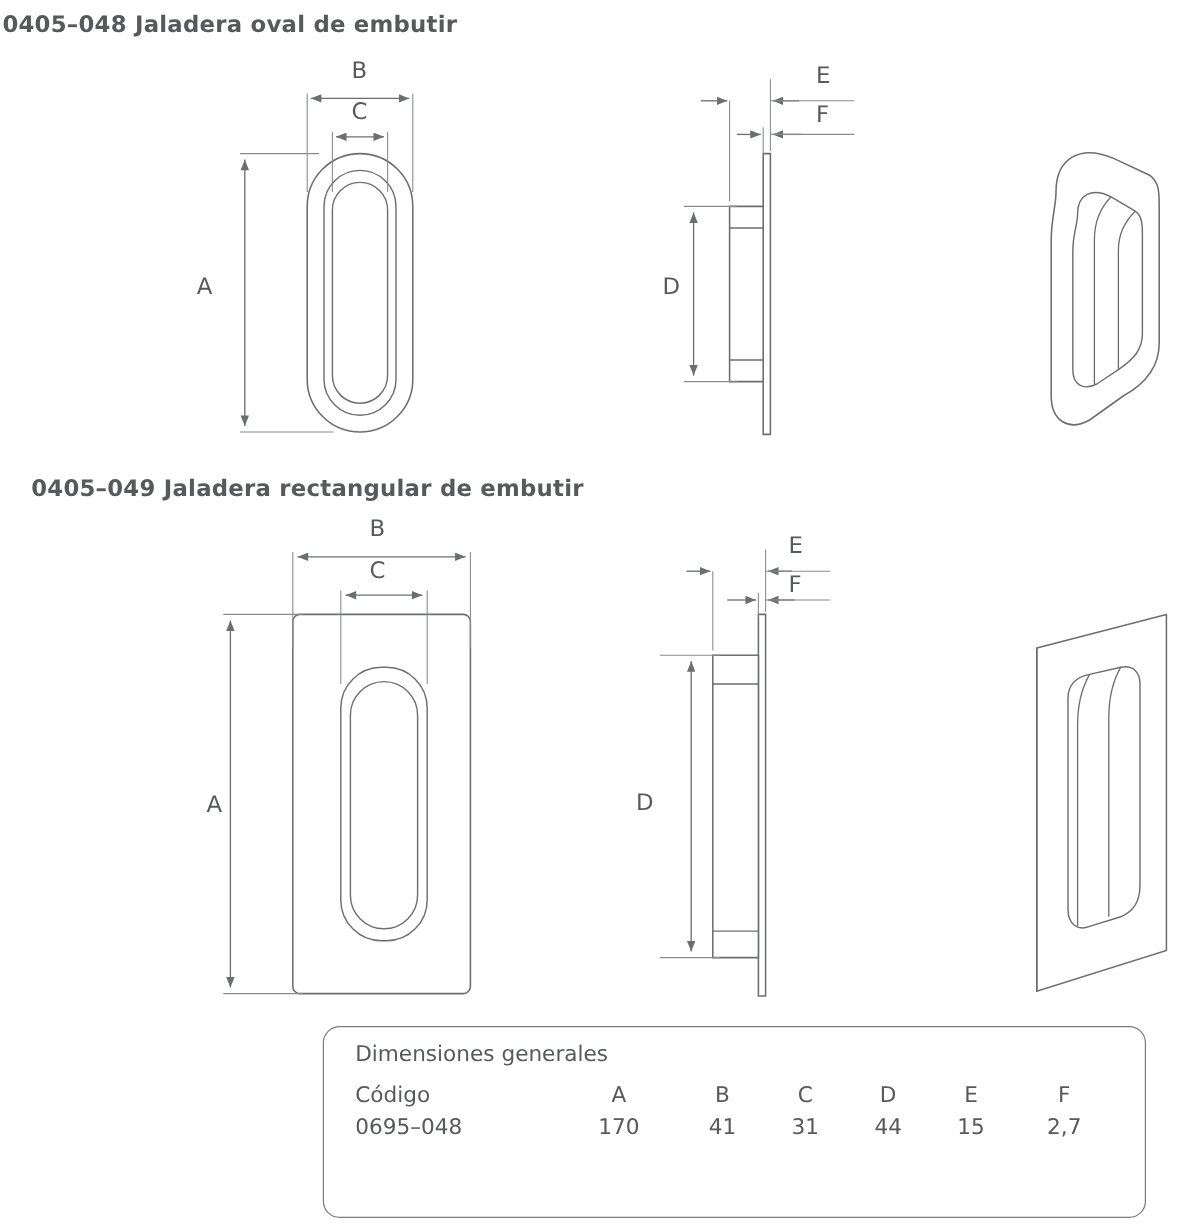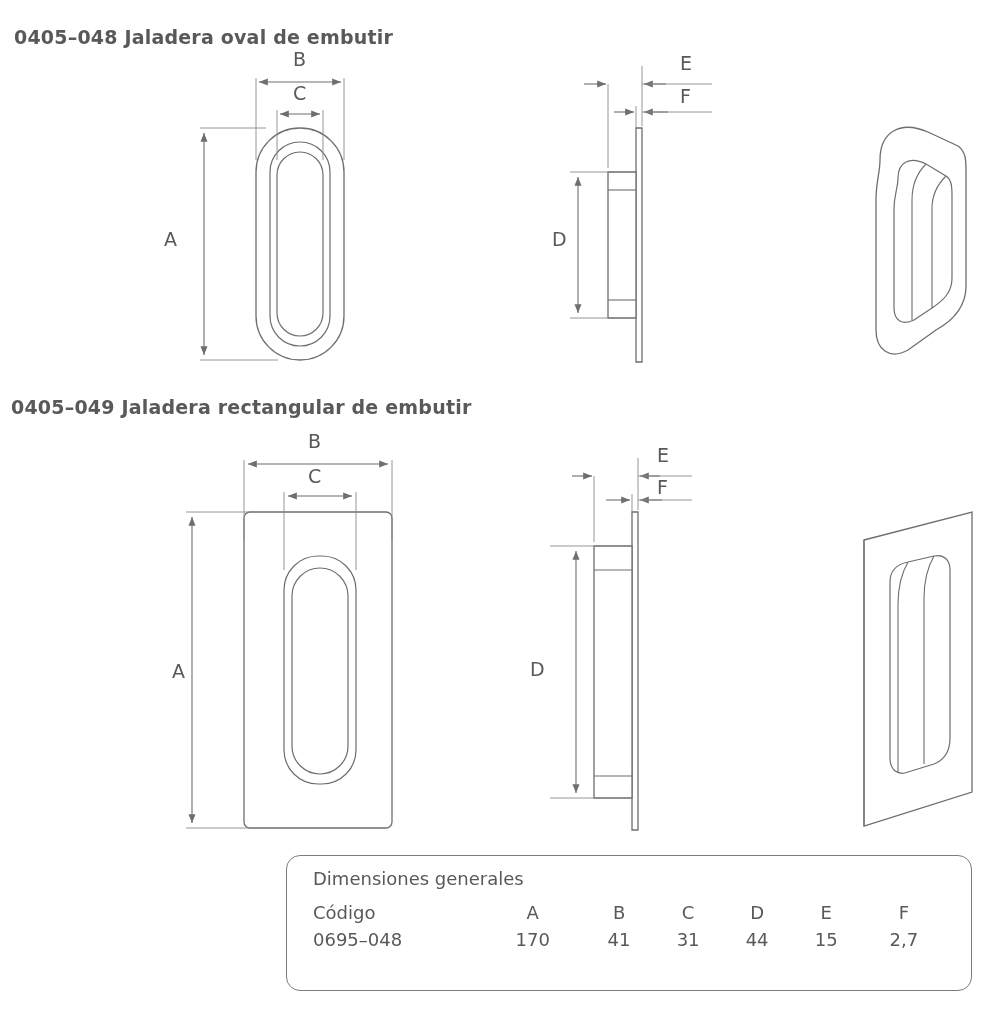--- a/index.html
+++ b/index.html
@@ -18,22 +18,22 @@
     background: #fff;
   }
   .section-title {
     position: absolute;
     font-size: 19px;
     font-weight: bold;
     color: #58595b;
     letter-spacing: 0.2px;
     white-space: nowrap;
   }
-  #title-oval { left: 14px; top: 10px; margin-top: 16px; }
-  #title-rect { left: 11px; top: 396px; }
+  #title-oval { left: 2px; top: 10px; }
+  #title-rect { left: 26px; top: 396px; }
 
   svg.draw {
     position: absolute;
     left: 0; top: 0;
     width: 987px; height: 1024px;
     pointer-events: none;
   }
   .ln { stroke: #6d6e71; fill: none; stroke-width: 1.1; }
   .ln-thin { stroke: #8a8b8e; fill: none; stroke-width: 0.9; }
   .obj { stroke: #6d6e71; fill: #ffffff; stroke-width: 1.3; }
@@ -42,22 +42,22 @@
     position: absolute;
     font-size: 19px;
     color: #58595b;
     font-family: "DejaVu Sans", sans-serif;
     white-space: nowrap;
   }
 
   
   #table-box {
     position: absolute;
-    left: 286px; top: 855px;
-    width: 686px; height: 136px;
+    left: 269px; top: 855px;
+    width: 686px; height: 160px;
     border: 1.4px solid #7b7c7f;
     border-radius: 14px;
     background: #fff;
   }
   #table-inner {
     position: absolute;
     left: 0; top: 0;
     width: 686px; height: 158px;
     padding: 12px 26px 10px 26px;
   }

